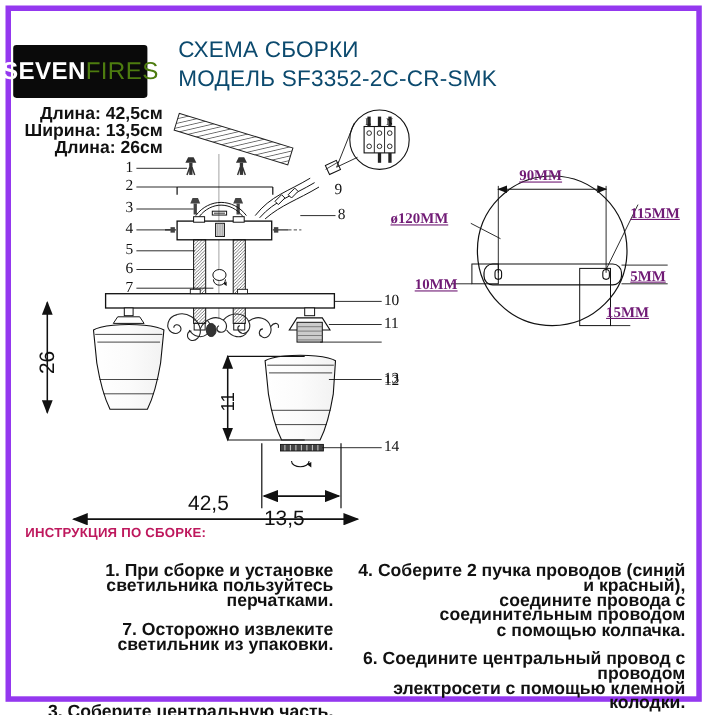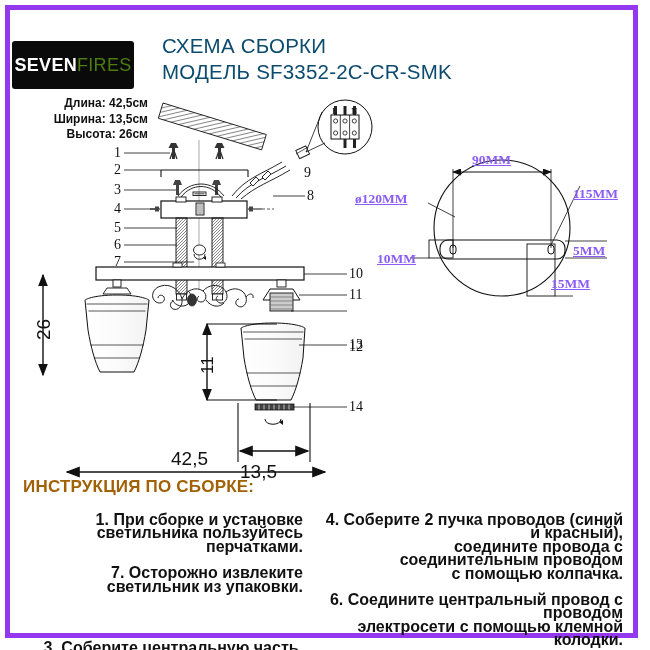--- a/index.html
+++ b/index.html
@@ -23,55 +23,55 @@
   }
   .canvas{position:absolute;left:0;top:0;width:650px;height:650px;}
   .abs{position:absolute;}
 
   
   .logo{
     position:absolute;left:12px;top:41px;width:122px;height:48px;
     background:#0a0a0a;border-radius:3px;
     display:flex;align-items:center;justify-content:center;
   }
-  .logo span{font-size:18px;letter-spacing:.3px;color:#ffffff;}
+  .logo span{font-size:22px;letter-spacing:.3px;color:#ffffff;}
   .logo .b{font-weight:bold;}
   .logo .l{font-weight:300;color:#4d7c0f;}
 
   
   .title{
     position:absolute;left:162px;top:33px;width:420px;
     font-size:20.5px;font-weight:normal;color:#0c4a6e;letter-spacing:.2px;
     line-height:26px;
   }
   .title div{white-space:nowrap;}
 
   
   .dims{
     position:absolute;left:8px;top:96px;width:140px;
-    text-align:right;font-size:12px;color:#111;line-height:15.5px;
+    text-align:right;font-size:16px;color:#111;line-height:15.5px;
     font-weight:600;
   }
 
   
   .cn{position:absolute;font-size:14px;color:#111;font-family:"Liberation Serif","DejaVu Serif",serif;}
 
   
-  .mm{position:absolute;font-size:13.5px;font-weight:bold;color:#8b5cf6;
+  .mm{position:absolute;font-size:13.5px;font-weight:bold;color:#701a75;
       font-family:"Liberation Serif","DejaVu Serif",serif;
       text-decoration:underline;white-space:nowrap;}
 
   
   .dimlbl{position:absolute;font-size:19px;color:#111;font-weight:400;}
   .dimlbl.rot{transform:rotate(-90deg);transform-origin:left top;}
 
   
   .instr-head{
     position:absolute;left:23px;top:477px;
-    font-size:17px;font-weight:600;color:#a16207;letter-spacing:.2px;
+    font-size:12px;font-weight:600;color:#be185d;letter-spacing:.2px;
   }
   .icol{position:absolute;font-size:16px;color:#111;line-height:13.4px;font-weight:700;text-align:right;}
   .icol p{margin:0 0 13px 0;}
   .icolL{left:23px;top:513px;width:280px;}
   .icolR{left:323px;top:513px;width:300px;}
 </style>
 </head>
 <body>
 
 <div id="page">
@@ -83,21 +83,21 @@
   </div>
 
   <div class="title">
     <div>СХЕМА СБОРКИ</div>
     <div>МОДЕЛЬ SF3352-2C-CR-SMK</div>
   </div>
 
   <div class="dims">
     <div>Длина: 42,5см</div>
     <div>Ширина: 13,5см</div>
-    <div>Высота: 26см</div>
+    <div>Длина: 26см</div>
   </div>
 
   <svg class="canvas" viewBox="0 0 650 650">
     <defs>
       <marker id="arrH" markerWidth="9" markerHeight="7" refX="8" refY="3.5" orient="auto">
         <polygon points="0 0, 9 3.5, 0 7" fill="#111"></polygon>
       </marker>
       <marker id="arrHs" markerWidth="9" markerHeight="7" refX="1" refY="3.5" orient="auto">
         <polygon points="9 0, 0 3.5, 9 7" fill="#111"></polygon>
       </marker>

